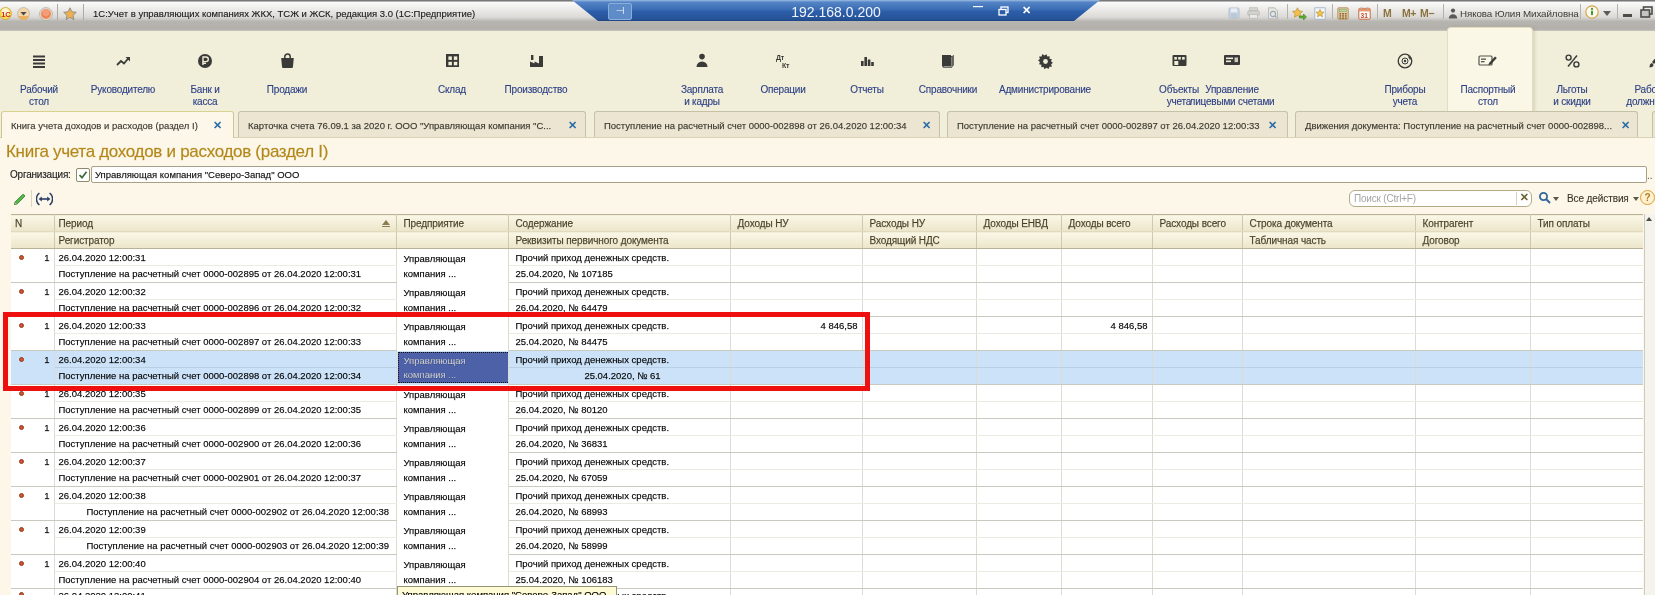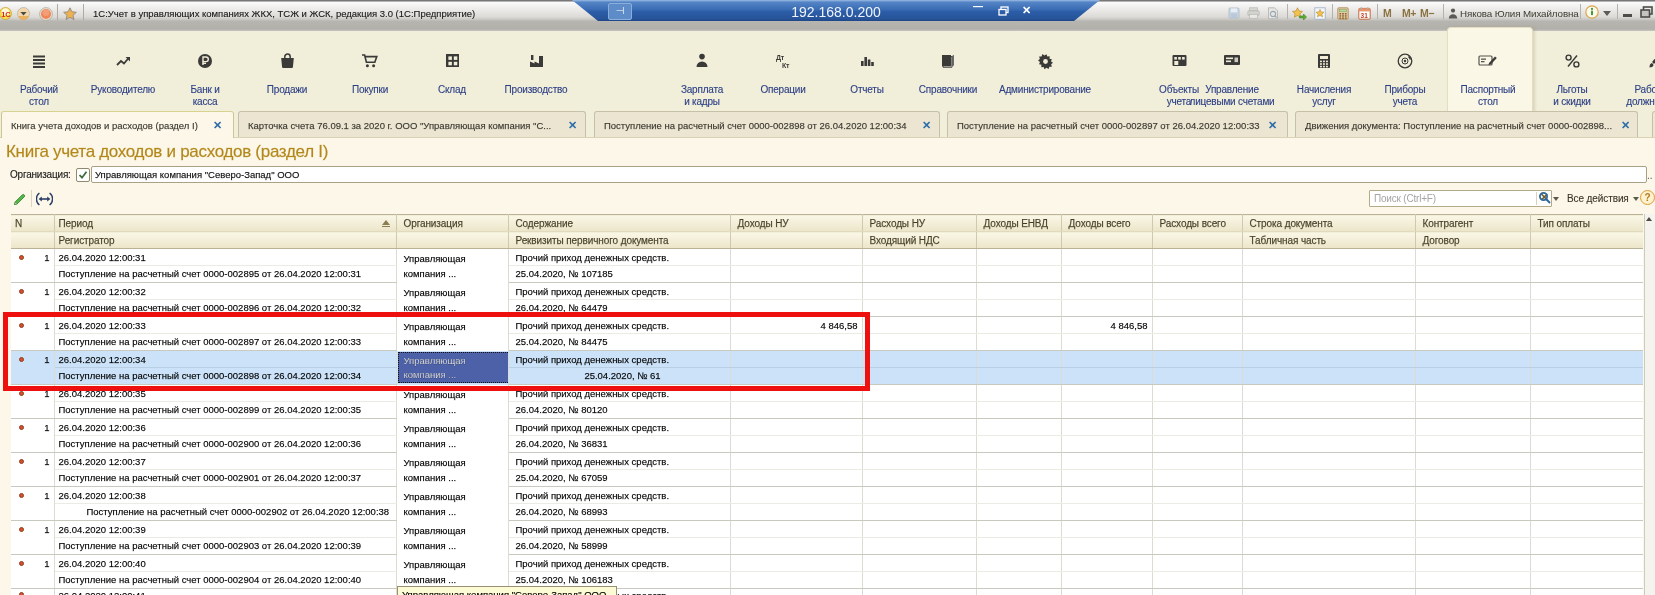--- a/index.html
+++ b/index.html
@@ -39,21 +39,21 @@
 #orglabel{position:absolute;left:10px;top:169px;font-size:10px;color:#222;letter-spacing:-0.2px;-webkit-text-stroke:0.2px rgba(0,0,0,0.5);}
 #orgcb{position:absolute;left:76px;top:168px;width:12px;height:12px;background:#fff;border:1px solid #8f8a6e;border-radius:2px;}
 #orgcb svg{position:absolute;left:0px;top:0px;}
 #orginput{position:absolute;left:91px;top:166px;width:1554px;height:15px;background:#fff;border:1px solid #a9a187;border-radius:2px;}
 #orginput .tx{position:absolute;left:3px;top:2px;font-size:9.5px;color:#111;letter-spacing:0;-webkit-text-stroke:0.25px rgba(0,0,0,0.55);}
 #orgdots{position:absolute;left:1647px;top:170px;width:8px;height:13px;font-size:10px;color:#555;letter-spacing:0;}
 
 #pencil{position:absolute;left:13px;top:192px;}
 #tsep{position:absolute;left:31px;top:190px;width:1px;height:17px;background:#ddd6bd;}
 #resize-ico{position:absolute;left:36px;top:192px;}
-#search{position:absolute;left:1349px;top:190px;width:181px;height:15px;background:#fff;border:1px solid #b3ab87;border-radius:1px;margin-left:20px;}
+#search{position:absolute;left:1349px;top:190px;width:181px;height:15px;background:#fff;border:1px solid #b3ab87;border-radius:6px;}
 #search .ph{position:absolute;left:4px;top:2px;font-size:10px;color:#a5a5a5;letter-spacing:-0.2px;}
 #search .x{position:absolute;right:2px;top:0px;font-size:11px;font-weight:bold;color:#6b6032;}
 #search .xsep{position:absolute;right:14px;top:1px;width:1px;height:13px;background:#d9d3bd;}
 #mag{position:absolute;left:1538px;top:191px;}
 #magdd{position:absolute;left:1553px;top:197px;width:0;height:0;border-left:3.5px solid transparent;border-right:3.5px solid transparent;border-top:4px solid #5a5a46;}
 #allact{position:absolute;left:1567px;top:193px;font-size:10px;color:#3a3526;letter-spacing:-0.1px;-webkit-text-stroke:0.2px rgba(58,53,38,0.5);}
 #allactdd{position:absolute;left:1633px;top:197px;width:0;height:0;border-left:3.5px solid transparent;border-right:3.5px solid transparent;border-top:4px solid #5a5a46;}
 #help{position:absolute;left:1640px;top:190px;width:13px;height:13px;border-radius:50%;background:#fdf2cf;border:1.5px solid #e09a32;color:#b4791f;font-size:10px;font-weight:bold;text-align:center;line-height:13px;}
 
 #grid{position:absolute;left:11px;top:214px;border-collapse:collapse;table-layout:fixed;background:#fff;}
@@ -204,25 +204,20 @@
             <path d="M10.5 4 L15 4 L15 8.5 Z" fill="#3a3a38"></path>
           </svg></div>Руководителю</div>
 <div class="rsec" style="left:140px;width:130px;"><div class="ric"><svg width="16" height="16" viewBox="0 0 16 16">
             <circle cx="8" cy="8" r="7" fill="#3a3a38"></circle>
             <path d="M6 12 V4 h3 a2.3 2.3 0 0 1 0 4.6 H5.2 M5.2 10.4 H9" stroke="#f1edd6" stroke-width="1.4" fill="none"></path>
           </svg></div>Банк и<br>касса</div>
 <div class="rsec" style="left:222px;width:130px;"><div class="ric"><svg width="17" height="16" viewBox="0 0 17 16">
             <path d="M2.2 5 h12.6 l-0.9 9.2 a1 1 0 0 1 -1 .8 H4.1 a1 1 0 0 1 -1 -.8 Z" fill="#3a3a38"></path>
             <path d="M5.8 7 V3.8 a2.7 2.7 0 0 1 5.4 0 V7" stroke="#3a3a38" stroke-width="1.5" fill="none"></path>
           </svg></div>Продажи</div>
-<div class="rsec" style="left:305px;width:130px;"><div class="ric"><svg width="18" height="16" viewBox="0 0 18 16">
-            <path d="M1 2 h2.6 l1.8 7.2 h8.4 l2-5.6 H4.3" stroke="#3a3a38" stroke-width="1.6" fill="none"></path>
-            <circle cx="6.4" cy="12.8" r="1.5" fill="#3a3a38"></circle>
-            <circle cx="12.6" cy="12.8" r="1.5" fill="#3a3a38"></circle>
-          </svg></div>Покупки</div>
 <div class="rsec" style="left:387px;width:130px;"><div class="ric"><svg width="15" height="15" viewBox="0 0 15 15">
             <rect x="1" y="1" width="13" height="13" fill="#3a3a38"></rect>
             <rect x="3.4" y="3.4" width="3.5" height="3.5" fill="#f1eeda"></rect>
             <rect x="8.8" y="3.4" width="3.5" height="3.5" fill="#f1eeda"></rect>
             <rect x="3.4" y="8.8" width="3.5" height="3.5" fill="#f1eeda"></rect>
             <rect x="8.8" y="8.8" width="3.5" height="3.5" fill="#f1eeda"></rect>
           </svg></div>Склад</div>
 <div class="rsec" style="left:471px;width:130px;"><div class="ric"><svg width="17" height="16" viewBox="0 0 17 16">
             <path d="M2 14 V8.5 L6.5 10.5 V8.5 L11 10.5 V3 h4 v11 Z" fill="#3a3a38"></path>
             <rect x="3" y="2" width="2.4" height="5" fill="#3a3a38"></rect>
@@ -256,35 +251,20 @@
             <rect x="7.2" y="4" width="2.6" height="2.6" fill="#f1edd6"></rect>
             <rect x="11.1" y="4" width="2.6" height="2.6" fill="#f1edd6"></rect>
             <rect x="3.3" y="8" width="4" height="4" fill="#f1edd6"></rect>
           </svg></div>Объекты<br>учета</div>
 <div class="rsec" style="left:1167px;width:130px;"><div class="ric"><svg width="18" height="14" viewBox="0 0 18 14">
             <rect x="1" y="2" width="16" height="10" rx="1" fill="#3a3a38"></rect>
             <rect x="3" y="4.5" width="7" height="1.6" fill="#f1edd6"></rect>
             <rect x="3" y="7.5" width="5" height="1.6" fill="#f1edd6"></rect>
             <rect x="11.5" y="4.5" width="3.5" height="4.6" fill="#cfcabb"></rect>
           </svg></div>Управление<br>лицевыми счетами</div>
-<div class="rsec" style="left:1259px;width:130px;"><div class="ric"><svg width="14" height="16" viewBox="0 0 14 16">
-            <rect x="1" y="1" width="12" height="14" rx="1" fill="#3a3a38"></rect>
-            <rect x="3" y="3" width="8" height="3" fill="#f1edd6"></rect>
-            <g fill="#f1edd6">
-              <rect x="3" y="7.6" width="1.9" height="1.6"></rect>
-              <rect x="6" y="7.6" width="1.9" height="1.6"></rect>
-              <rect x="9" y="7.6" width="1.9" height="1.6"></rect>
-              <rect x="3" y="10.2" width="1.9" height="1.6"></rect>
-              <rect x="6" y="10.2" width="1.9" height="1.6"></rect>
-              <rect x="9" y="10.2" width="1.9" height="1.6"></rect>
-              <rect x="3" y="12.8" width="1.9" height="1.6"></rect>
-              <rect x="6" y="12.8" width="1.9" height="1.6"></rect>
-              <rect x="9" y="12.8" width="1.9" height="1.6"></rect>
-            </g>
-          </svg></div>Начисления<br>услуг</div>
 <div class="rsec" style="left:1340px;width:130px;"><div class="ric"><svg width="16" height="16" viewBox="0 0 16 16">
             <circle cx="8" cy="8" r="6.8" fill="none" stroke="#3a3a38" stroke-width="1.3"></circle>
             <circle cx="8" cy="8" r="3" fill="none" stroke="#3a3a38" stroke-width="1"></circle>
             <circle cx="8" cy="8" r="1.2" fill="#3a3a38"></circle>
             <path d="M11.5 3.5 a6 6 0 0 1 2 3" stroke="#3a3a38" stroke-width="1.6" fill="none"></path>
           </svg></div>Приборы<br>учета</div>
 <div class="rsec" style="left:1423px;width:130px;"><div class="ric"><svg width="20" height="16" viewBox="0 0 20 16">
             <rect x="1" y="3" width="13" height="9" rx="1" fill="none" stroke="#55554f" stroke-width="1.2"></rect>
             <rect x="3" y="5.5" width="5" height="1.3" fill="#55554f"></rect>
             <rect x="3" y="8" width="3.5" height="1.3" fill="#55554f"></rect>
@@ -382,21 +362,21 @@
 <tbody>
         <tr class="hr1">
           <td class="v pl4">
             <div class="px">N</div>
           </td>
           <td class="v pl4" style="position:relative;">
             <div class="px">Период</div>
             <div id="sortico"></div>
           </td>
           <td class="v">
-            <div class="px">Организация</div>
+            <div class="px">Предприятие</div>
           </td>
           <td class="v">
             <div class="px">Содержание</div>
           </td>
           <td class="v">
             <div class="px">Доходы НУ</div>
           </td>
           <td class="v">
             <div class="px">Расходы НУ</div>
           </td>
@@ -777,21 +757,21 @@
           <td class="s v"></td>
           <td class="s v"></td>
           <td class="s v num"></td>
           <td class="s v"></td>
           <td class="s v"></td>
           <td class="s v"></td>
           <td class="s"></td>
         </tr>
 <tr class="l2">
           <td class="v pl4">
-            <div class="px" style="padding-top:2px;">Поступление на расчетный счет 0000-002903 от 26.04.2020 12:00:39</div>
+            <div class="px" style="padding-top:2px;margin-left:28px;">Поступление на расчетный счет 0000-002903 от 26.04.2020 12:00:39</div>
           </td>
           <td class="v">
             <div class="px" style="padding-top:2px;">26.04.2020, № 58999</div>
           </td>
           <td class="v"></td>
           <td class="v"></td>
           <td class="v"></td>
           <td class="v"></td>
           <td class="v"></td>
           <td class="v"></td>

